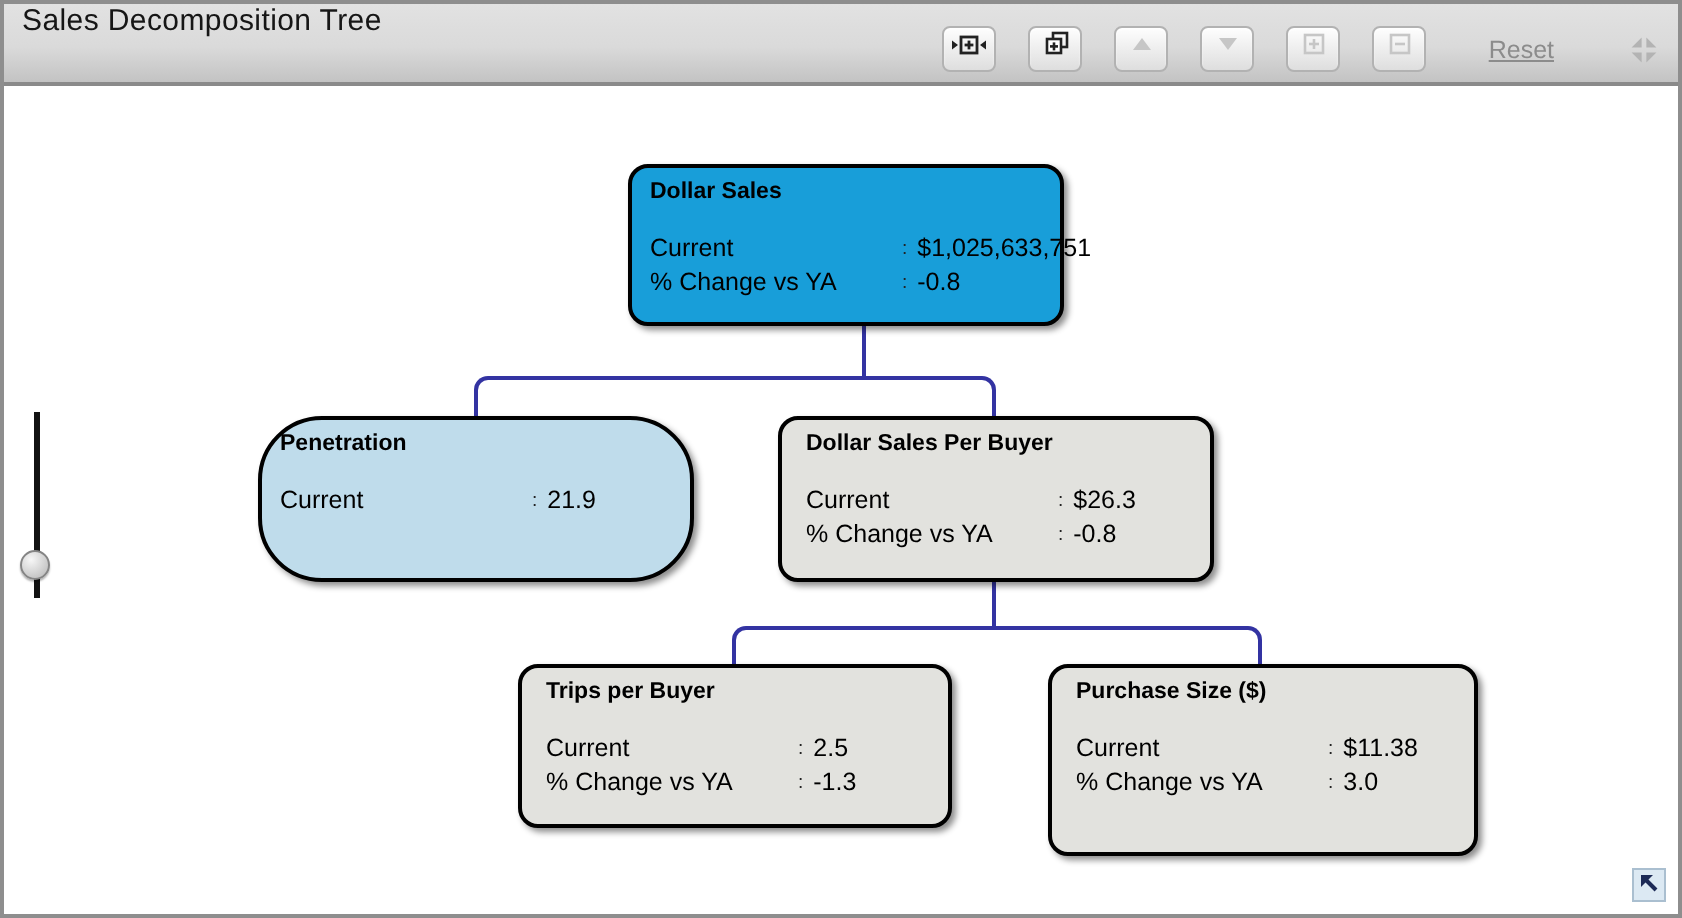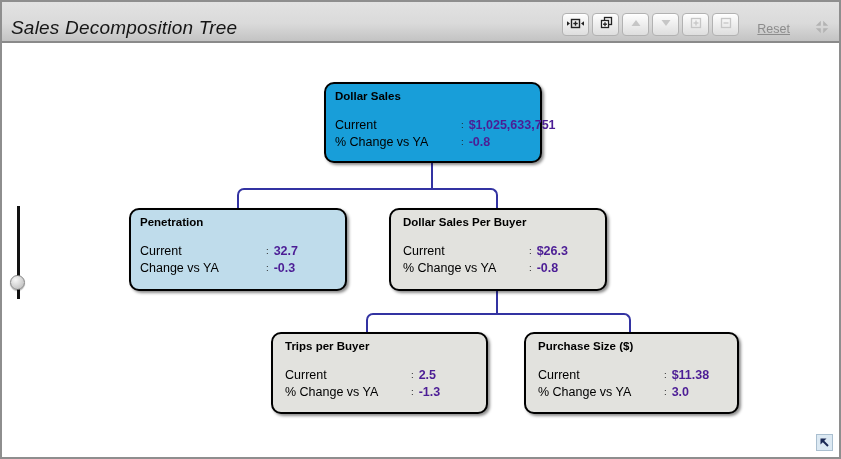--- a/index.html
+++ b/index.html
@@ -8,26 +8,26 @@
     position:relative; width:841px; height:459px;
     border:2px solid #8e8e8e; background:#ffffff; overflow:hidden;
   }
   
   .header {
     position:absolute; left:0; top:0; right:0; height:41px;
     background:linear-gradient(#e2e2e2,#dadada 55%,#c3c3c3);
     border-bottom:2px solid #8a8a8a;
   }
   .header-title {
-    position:absolute; left:9px; top:15px;
-    font-size:19px; color:#161616; letter-spacing:.2px;font-style:italic;
+    position:absolute; left:9px; top:0;
+    font-size:15px; color:#161616; letter-spacing:.2px;
   }
   .toolbar {
     position:absolute; right:8px; top:11px;
-    display:flex; align-items:flex-end; gap:3px;
+    display:flex; align-items:center; gap:16px;
   }
   .tbtn {
     width:27px; height:23px; border:1px solid #b2b2b2; border-radius:4px;
     background:linear-gradient(#fefefe,#dedede);
     display:flex; align-items:center; justify-content:center;
     box-shadow:0 1px 1px rgba(255,255,255,.8) inset;
     cursor:pointer;
   }
   .reset-link {
     margin-left:15px; margin-right:6px; font-size:12.5px; color:#8c8c8c;
@@ -43,21 +43,21 @@
   }
   .node-blue      { background:#189ed9; }
   .node-lightblue { background:#bfdceb; }
   .node-gray      { background:#e2e2de;padding-left:12px; }
   .ntitle { font-size:11.5px; font-weight:bold; color:#000; }
   .nbody  { margin-top:13px; }
   .nrow   { position:relative; height:17px; line-height:17px; }
   .nlabel { font-size:12.5px; font-weight:normal; color:#000; }
   .nvalgroup { position:absolute; left:126px; top:0; white-space:nowrap; }
   .ncolon { font-size:9.5px; color:#222; margin-right:5px; vertical-align:1px; }
-  .nval   { font-size:12.5px; font-weight:bold; color:#4c1d95; }
+  .nval   { font-size:12.5px; font-weight:normal; color:#000000; }
   
   .stub { position:absolute; width:2px; background:#3333a2; }
   .bracket {
     position:absolute; border-top:2px solid #3333a2;
     border-left:2px solid #3333a2; border-right:2px solid #3333a2;
     border-radius:7px 7px 0 0;
   }
   
   .slider-track { position:absolute; left:15px; top:204px; width:3px; height:93px; background:#121212; cursor:pointer; }
   .slider-knob {
@@ -147,77 +147,73 @@
   </div>
 
   <div class="stage">
 
     <div class="stub" style="left:429px; top:161px; height:26px;"></div>
     <div class="bracket" style="left:235px; top:186px; width:261px; height:20px;"></div>
 
     <div class="stub" style="left:494px; top:289px; height:23px;"></div>
     <div class="bracket" style="left:364px; top:311px; width:265px; height:19px;"></div>
 
-    <div class="node node-blue" style="left:322px; top:80px; width:218px; height:81px;">
+    <div class="node node-blue" style="left:312px; top:80px; width:218px; height:81px;">
       <div class="ntitle">Dollar Sales</div>
       <div class="nbody">
         <div class="nrow">
           <span class="nlabel">Current</span>
           <span class="nvalgroup"><span class="ncolon">:</span><span class="nval">$1,025,633,751</span></span>
         </div>
         <div class="nrow">
           <span class="nlabel">% Change vs YA</span>
           <span class="nvalgroup"><span class="ncolon">:</span><span class="nval">-0.8</span></span>
         </div>
       </div>
     </div>
 
-    <div class="node node-lightblue" style="left:127px; top:206px; width:218px; height:83px;">
+    <div class="node node-lightblue" style="left:127px; top:206px; width:218px; height:83px;border-radius:32px;">
       <div class="ntitle">Penetration</div>
       <div class="nbody">
         <div class="nrow">
           <span class="nlabel">Current</span>
-          <span class="nvalgroup"><span class="ncolon">:</span><span class="nval">32.7</span></span>
-        </div>
-        <div class="nrow">
-          <span class="nlabel">Change vs YA</span>
-          <span class="nvalgroup"><span class="ncolon">:</span><span class="nval">-0.3</span></span>
+          <span class="nvalgroup"><span class="ncolon">:</span><span class="nval">21.9</span></span>
         </div>
       </div>
     </div>
 
     <div class="node node-gray" style="left:387px; top:206px; width:218px; height:83px;">
       <div class="ntitle">Dollar Sales Per Buyer</div>
       <div class="nbody">
         <div class="nrow">
           <span class="nlabel">Current</span>
           <span class="nvalgroup"><span class="ncolon">:</span><span class="nval">$26.3</span></span>
         </div>
         <div class="nrow">
           <span class="nlabel">% Change vs YA</span>
           <span class="nvalgroup"><span class="ncolon">:</span><span class="nval">-0.8</span></span>
         </div>
       </div>
     </div>
 
-    <div class="node node-gray" style="left:269px; top:330px; width:217px; height:82px;">
+    <div class="node node-gray" style="left:257px; top:330px; width:217px; height:82px;">
       <div class="ntitle">Trips per Buyer</div>
       <div class="nbody">
         <div class="nrow">
           <span class="nlabel">Current</span>
           <span class="nvalgroup"><span class="ncolon">:</span><span class="nval">2.5</span></span>
         </div>
         <div class="nrow">
           <span class="nlabel">% Change vs YA</span>
           <span class="nvalgroup"><span class="ncolon">:</span><span class="nval">-1.3</span></span>
         </div>
       </div>
     </div>
 
-    <div class="node node-gray" style="left:522px; top:330px; width:215px; height:82px;">
+    <div class="node node-gray" style="left:522px; top:330px; width:215px; height:96px;">
       <div class="ntitle">Purchase Size ($)</div>
       <div class="nbody">
         <div class="nrow">
           <span class="nlabel">Current</span>
           <span class="nvalgroup"><span class="ncolon">:</span><span class="nval">$11.38</span></span>
         </div>
         <div class="nrow">
           <span class="nlabel">% Change vs YA</span>
           <span class="nvalgroup"><span class="ncolon">:</span><span class="nval">3.0</span></span>
         </div>

